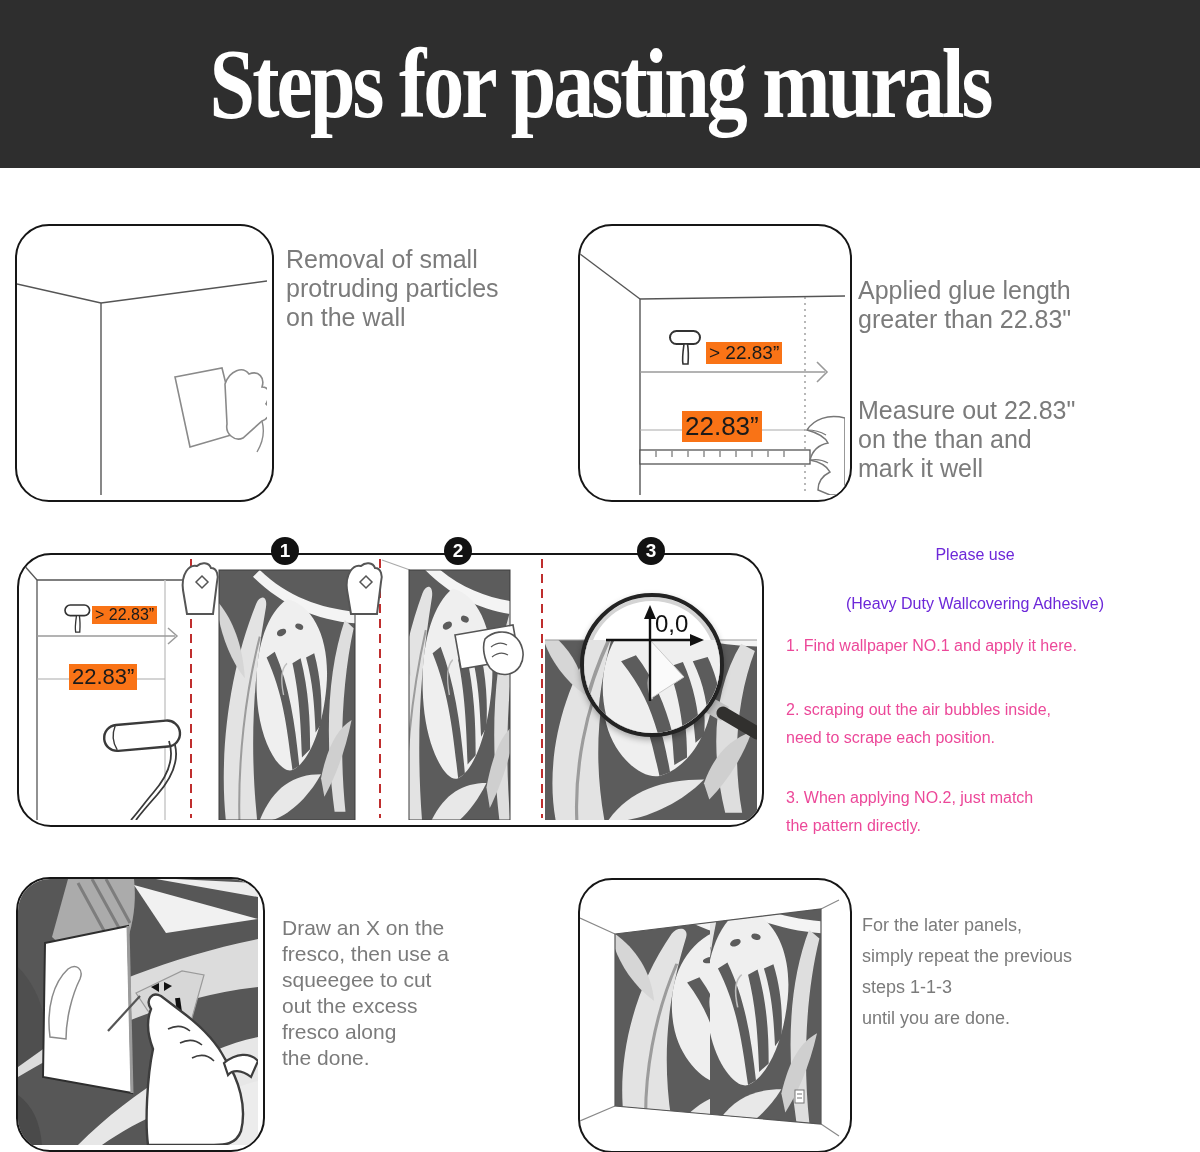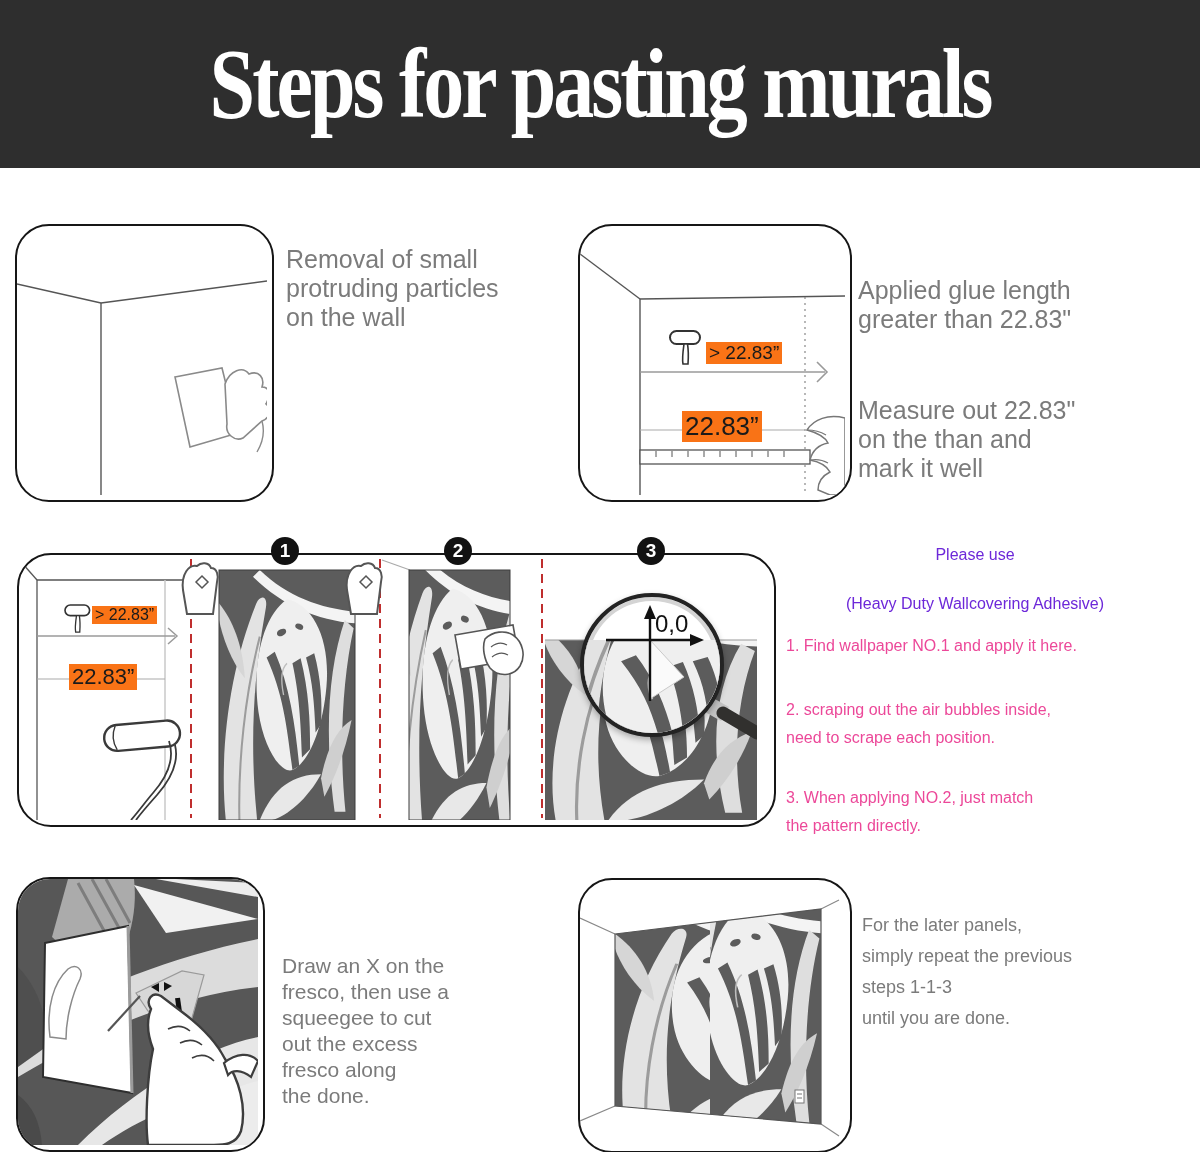--- a/index.html
+++ b/index.html
@@ -141,21 +141,21 @@
   <div class="cap cap-sm" style="left:858px;top:276px;">
     <div>Applied glue length</div>
     <div>greater than 22.83"</div>
   </div>
   <div class="cap cap-sm" style="left:858px;top:396px;">
     <div>Measure out 22.83"</div>
     <div>on the than and</div>
     <div>mark it well</div>
   </div>
 
-  <div class="panel" style="left:17px;top:553px;width:743px;height:270px;padding-left:12px;">
+  <div class="panel" style="left:17px;top:553px;width:743px;height:270px;">
     <svg width="738" height="265" viewBox="0 0 738 265">
 
       <g stroke="#555" stroke-width="1.3" fill="none">
         <path d="M3,8 L18,25"></path>
         <path d="M18,25 L171,25"></path>
         <path d="M18,25 L18,265"></path>
       </g>
       <line x1="146" y1="25" x2="146" y2="265" stroke="#c9c9c9" stroke-width="1.5"></line>
       <use href="#roller-glyph" transform="translate(46,50) scale(0.82)"></use>
       <g stroke="#9a9a9a" stroke-width="1.5" fill="none">
@@ -280,21 +280,21 @@
         <rect x="158" y="119" width="5" height="15" fill="#111" transform="rotate(-8 160 126)"></rect>
       </g>
       <line x1="90" y1="152" x2="122" y2="117" stroke="#555" stroke-width="2.2"></line>
       <g>
         <path d="M133,130 C127,121 134,112 143,117 L168,136 C186,150 199,164 207,180 C221,200 229,228 223,252 C218,266 205,266 196,266 L130,266 C127,244 129,198 135,170 C128,152 129,140 133,130 Z" fill="#fff" stroke="#3d3d3d" stroke-width="2.4"></path>
         <path d="M150,150 C158,146 166,147 172,152 M162,164 C170,160 178,161 184,166 M174,179 C182,175 190,176 196,182" stroke="#3d3d3d" stroke-width="1.6" fill="none"></path>
         <path d="M206,184 C218,174 232,173 240,182 L233,198 C223,190 214,191 210,196 Z" fill="#fff" stroke="#3d3d3d" stroke-width="2.2"></path>
       </g>
     </svg>
   </div>
-  <div class="cap cap4" style="left:282px;top:953px;">
+  <div class="cap cap4" style="left:282px;top:915px;">
     <div>Draw an X on the</div>
     <div>fresco, then use a</div>
     <div>squeegee to cut</div>
     <div>out the excess</div>
     <div>fresco along</div>
     <div>the done.</div>
   </div>
 
   <div class="panel" style="left:578px;top:878px;width:270px;height:271px;">
     <svg width="265" height="266" viewBox="0 0 265 266">

